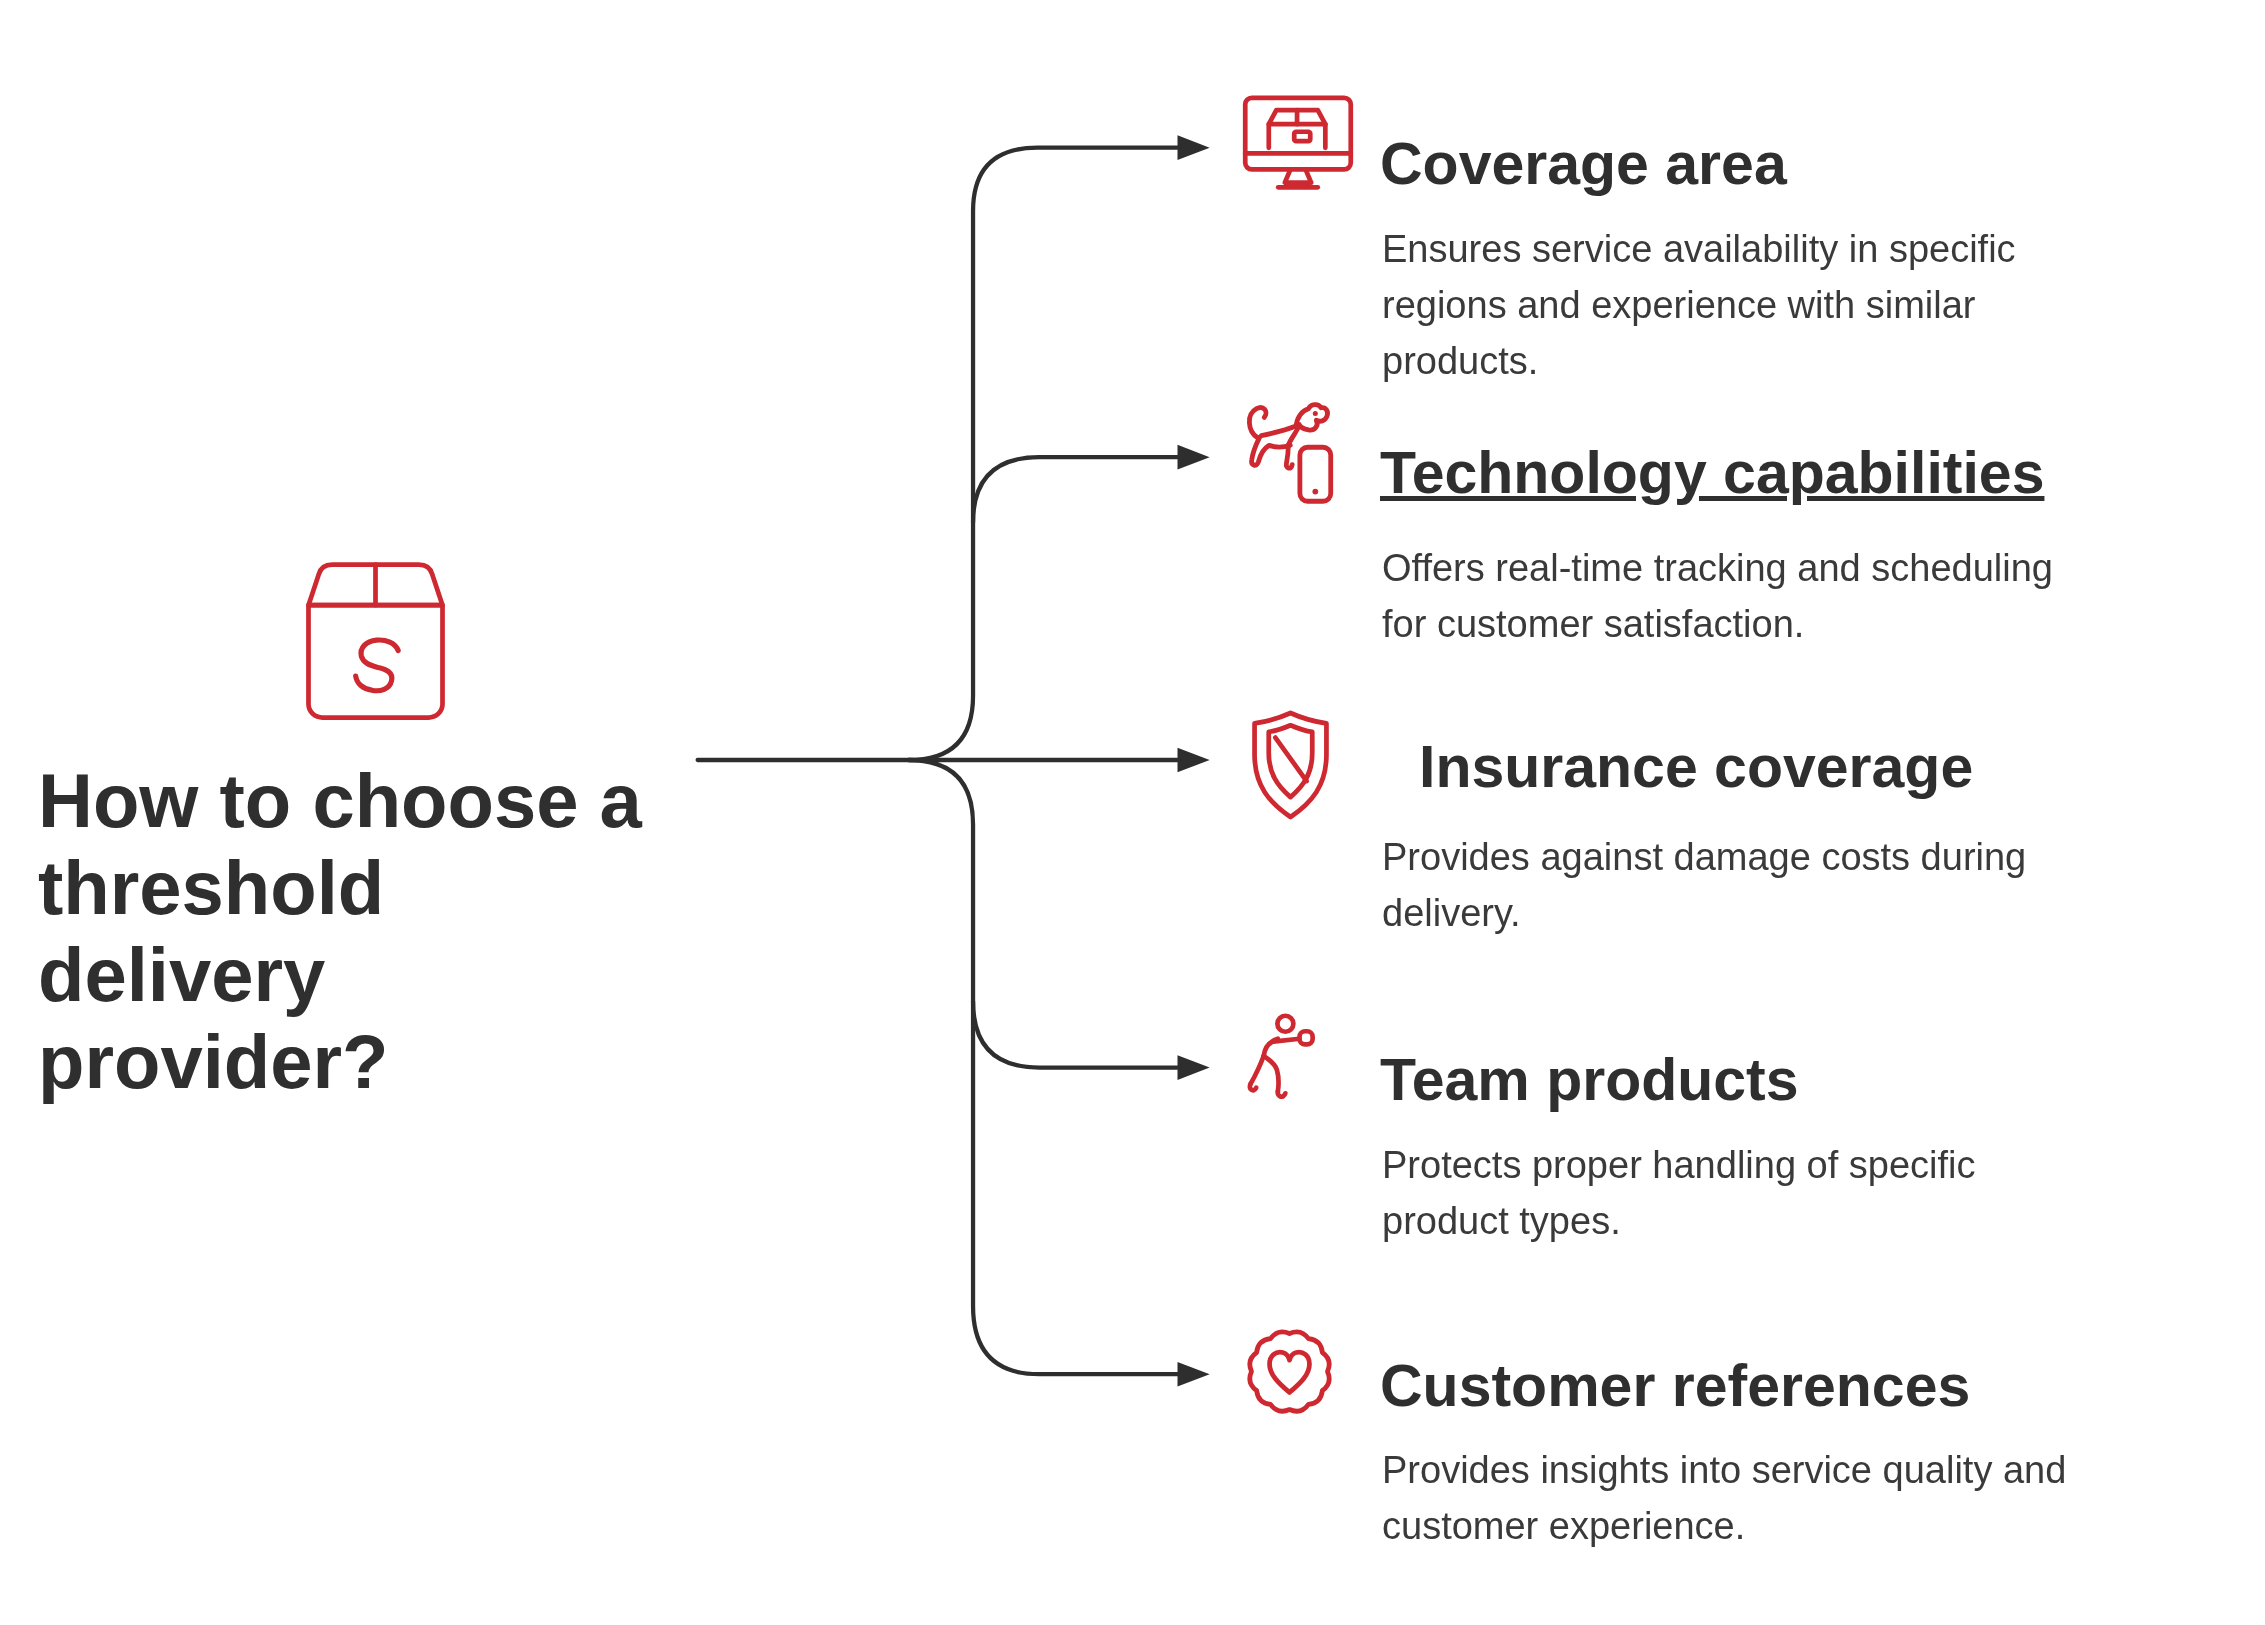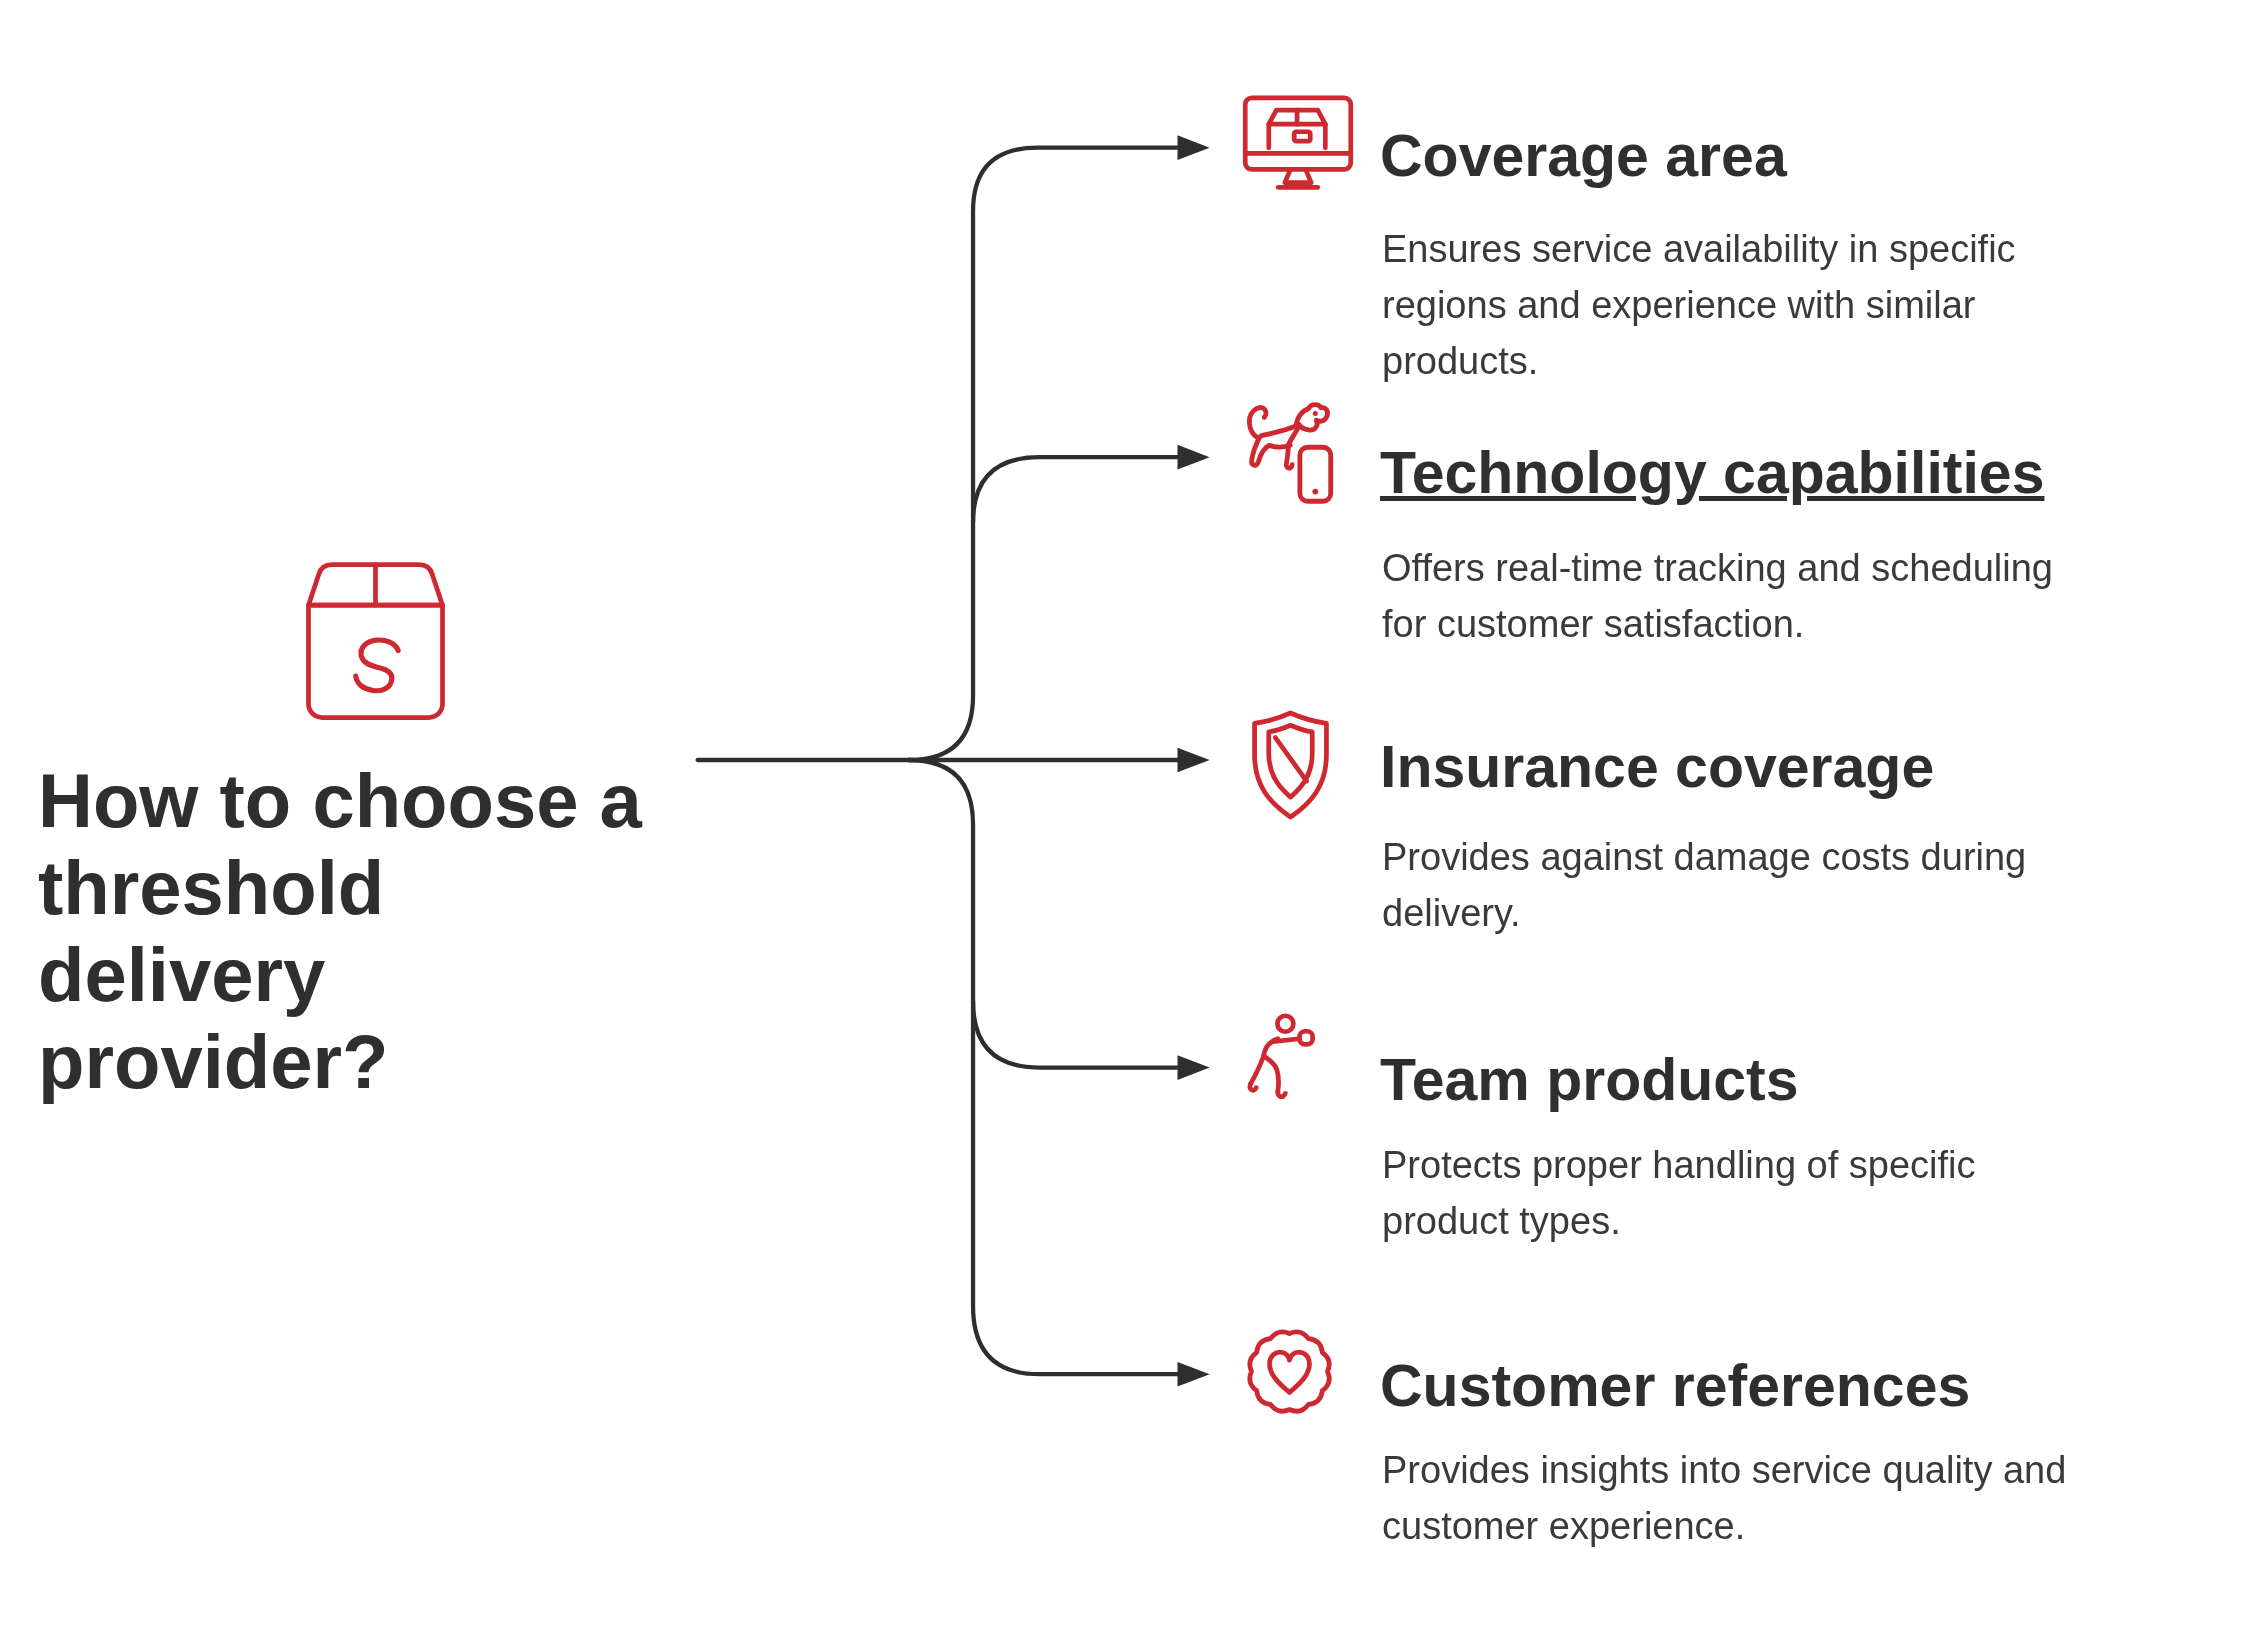--- a/index.html
+++ b/index.html
@@ -74,21 +74,21 @@
   <svg class="icon abs" style="left:1242px;top:95px;" width="112" height="98" viewBox="0 0 118 104">
     <rect x="3" y="3" width="112" height="76" rx="7"></rect>
     <line x1="3" y1="62" x2="115" y2="62"></line>
     <path d="M36,16 L80,16 L88,31 L28,31 Z"></path>
     <line x1="58" y1="16" x2="58" y2="31"></line>
     <path d="M28,31 V56 M88,31 V56"></path>
     <rect x="55" y="39" width="17" height="10" rx="2"></rect>
     <path d="M51,79 L45,93 L73,93 L67,79"></path>
     <line x1="38" y1="98" x2="80" y2="98"></line>
   </svg>
-  <div class="abs branch-title" style="top:125px;">Coverage area</div>
+  <div class="abs branch-title" style="top:133px;">Coverage area</div>
   <div class="abs branch-desc" style="top:221px;">Ensures service availability in specific
 regions and experience with similar
 products.</div>
 
   <svg class="icon abs" style="left:1243px;top:401px;" width="108" height="106" viewBox="0 0 110 110">
     <path d="M14,38 C4,32 2,14 13,8 C20,4 26,11 21,17"></path>
     <path d="M18,36 C32,33 44,30 54,26"></path>
     <path d="M54,26 C55,17 60,10 67,8 C69,3 77,2 80,7 C85,6 88,11 86,16 C84,21 79,22 75,20 C78,26 73,31 67,30 C62,29 58,27 57,24"></path>
     <circle class="fill" cx="74" cy="13" r="2.6"></circle>
     <path d="M56,28 C52,36 48,40 46,46"></path>
@@ -99,21 +99,21 @@
   </svg>
   <div class="abs branch-title" style="top:442px;text-decoration:underline;">Technology capabilities</div>
   <div class="abs branch-desc" style="top:508px;margin-top:32px;">Offers real-time tracking and scheduling
 for customer satisfaction.</div>
 
   <svg class="icon abs" style="left:1247px;top:708px;" width="87" height="114" viewBox="0 0 92 118">
     <path d="M46,4 C57,9 71,13 84,15 L84,48 C84,81 68,99 46,114 C24,99 8,81 8,48 L8,15 C21,13 35,9 46,4 Z"></path>
     <path d="M46,17 C53,20 61,23 69,24 L69,46 C69,68 60,81 46,93 C32,81 23,68 23,46 L23,24 C31,23 39,20 46,17 Z"></path>
     <path d="M30,30 L63,76"></path>
   </svg>
-  <div class="abs branch-title" style="top:736px;">Insurance coverage</div>
+  <div class="abs branch-title" style="top:736px;margin-left:39px;">Insurance coverage</div>
   <div class="abs branch-desc" style="top:829px;">Provides against damage costs during
 delivery.</div>
 
   <svg class="icon abs" style="left:1244px;top:1013px;" width="79" height="108" viewBox="0 0 84 114">
     <circle cx="44" cy="11" r="8.5"></circle>
     <path d="M31,30 L59,27"></path>
     <rect x="59" y="19" width="14" height="14" rx="6"></rect>
     <path d="M36,27 C27,30 22,37 21,45"></path>
     <path d="M21,45 C27,50 33,53 35,60 C37,67 37,76 36,83"></path>
     <path d="M36,83 C35,89 42,91 44,85"></path>

